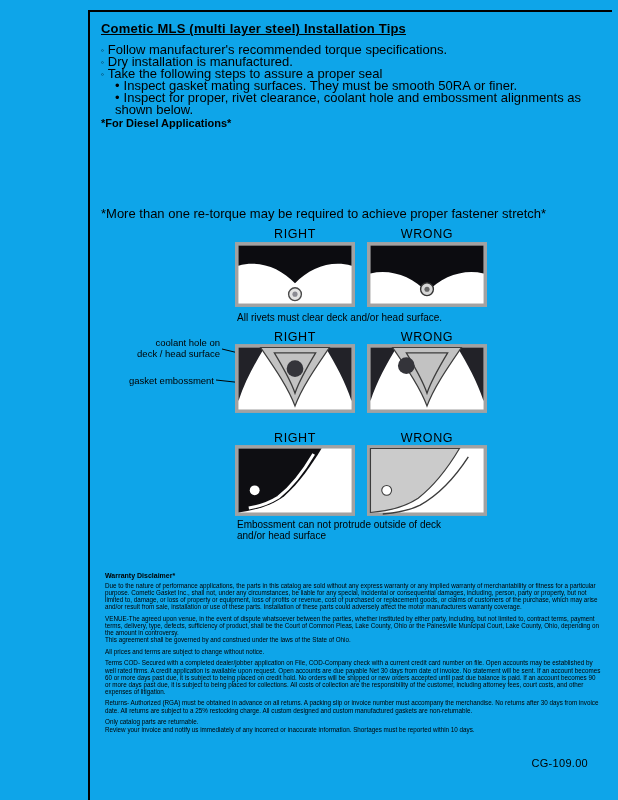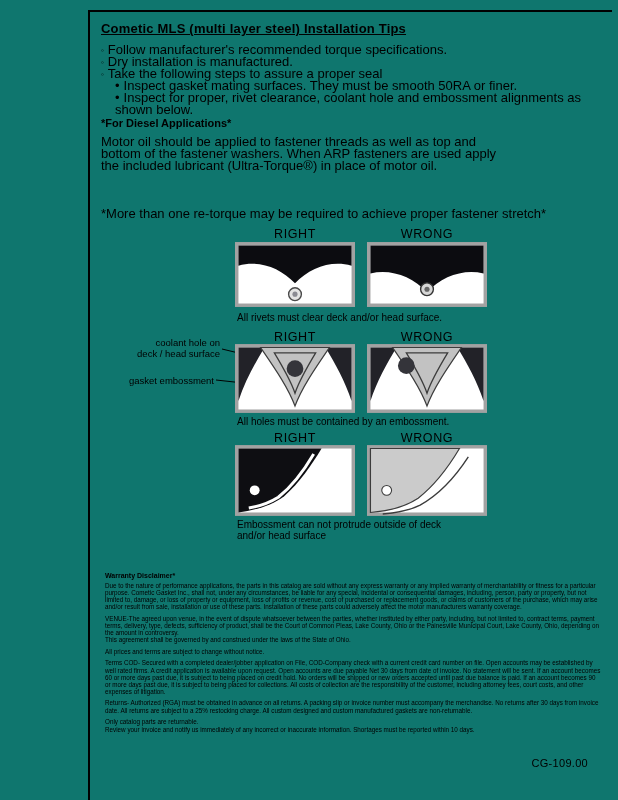--- a/index.html
+++ b/index.html
@@ -2,21 +2,21 @@
 <html><head>
 <meta charset="utf-8">
 <style>
   * { margin:0; padding:0; box-sizing:border-box; }
   html,body { background:#ffffff; }
   body {
     width:618px; height:800px;
     font-family:"Liberation Sans","DejaVu Sans",sans-serif;
     color:#000;
   }
-  .page { position:relative; width:618px; height:800px; background:#0f766e; overflow:hidden; }
+  .page { position:relative; width:618px; height:800px; background:#0ea5e9; overflow:hidden; }
   .abs { position:absolute; }
   .frame {
     position:absolute; left:88px; top:10px; width:524px; height:790px;
     border-left:2px solid #000; border-top:2px solid #000;
   }
   .title {
     left:101px; top:21px; font-size:13px; font-weight:bold;
     text-decoration:underline; letter-spacing:0.2px;
   }
   .body-text { font-size:13px; line-height:12px; }
@@ -46,21 +46,20 @@
 
   <div class="abs title">Cometic MLS (multi layer steel) Installation Tips</div>
 
   <div class="abs body-text bullet" style="top:44px">Follow manufacturer's recommended torque specifications.</div>
   <div class="abs body-text bullet" style="top:56px">Dry installation is manufactured.</div>
   <div class="abs body-text bullet" style="top:68px">Take the following steps to assure a proper seal</div>
   <div class="abs body-text subbullet" style="top:80px">Inspect gasket mating surfaces.  They must be smooth 50RA or finer.</div>
   <div class="abs body-text subbullet" style="top:92px">Inspect for proper, rivet clearance, coolant hole and embossment alignments as shown below.</div>
 
   <div class="abs diesel-heading">*For Diesel Applications*</div>
-  <div class="abs body-text para" style="top:136px">Motor oil should be applied to fastener threads as well as top and bottom of the fastener washers. When ARP fasteners are used apply the included lubricant (Ultra-Torque®) in place of motor oil.</div>
   <div class="abs body-text note">*More than one re-torque may be required to achieve proper fastener stretch*</div>
 
   <div class="abs dg-header" style="left:235px;top:227px">RIGHT</div>
   <div class="abs dg-header" style="left:367px;top:227px">WRONG</div>
 
   <svg class="abs panel" style="left:235px;top:242px" width="120" height="65" viewBox="0 0 122 66">
     <rect x="0" y="0" width="122" height="66" fill="#a2a2a2"></rect>
     <rect x="3.5" y="3.5" width="115" height="59" fill="#ffffff"></rect>
     <path d="M3.5,3.5 H118.5 V24 C98,18 76,26 61,42 C46,26 24,18 3.5,24 Z" fill="#0c0c10"></path>
     <circle cx="61" cy="53" r="6.5" fill="#e3e3e3" stroke="#4a4a4a" stroke-width="1.4"></circle>
@@ -102,21 +101,20 @@
   <svg class="abs panel" style="left:367px;top:344px" width="120" height="69" viewBox="0 0 122 70">
     <rect x="0" y="0" width="122" height="70" fill="#a2a2a2"></rect>
     <rect x="3.5" y="3.5" width="115" height="63" fill="#ffffff"></rect>
     <path d="M3.5,3.5 H30 C20,20 10,38 3.5,58 Z" fill="#222228"></path>
     <path d="M118.5,3.5 H92 C102,20 112,38 118.5,58 Z" fill="#222228"></path>
     <path d="M26,3.5 H96 C82,24 68,44 61,63 C54,44 40,24 26,3.5 Z" fill="#c2c2c2" stroke="#3c3c3c" stroke-width="1.2"></path>
     <path d="M40,9 H82 C73,24 65,38 61,50 C57,38 49,24 40,9 Z" fill="none" stroke="#3c3c3c" stroke-width="1.3"></path>
     <circle cx="40" cy="22" r="8.5" fill="#34343a"></circle>
   </svg>
 
-  <div class="abs caption" style="left:237px;top:416px">All holes must be contained by an embossment.</div>
 
   <div class="abs dg-header" style="left:235px;top:431px">RIGHT</div>
   <div class="abs dg-header" style="left:367px;top:431px">WRONG</div>
 
   <svg class="abs panel" style="left:235px;top:445px" width="120" height="71" viewBox="0 0 122 72">
     <rect x="0" y="0" width="122" height="72" fill="#a2a2a2"></rect>
     <rect x="3.5" y="3.5" width="115" height="65" fill="#ffffff"></rect>
     <path d="M3.5,3.5 H88 C78,20 66,38 50,52 C38,61 22,66 3.5,68.5 Z" fill="#0e0e12"></path>
     <path d="M80,9 C70,26 58,42 44,53 C36,58 26,62 14,64" fill="none" stroke="#ffffff" stroke-width="3"></path>
     <circle cx="20" cy="46" r="5" fill="#ffffff"></circle>

